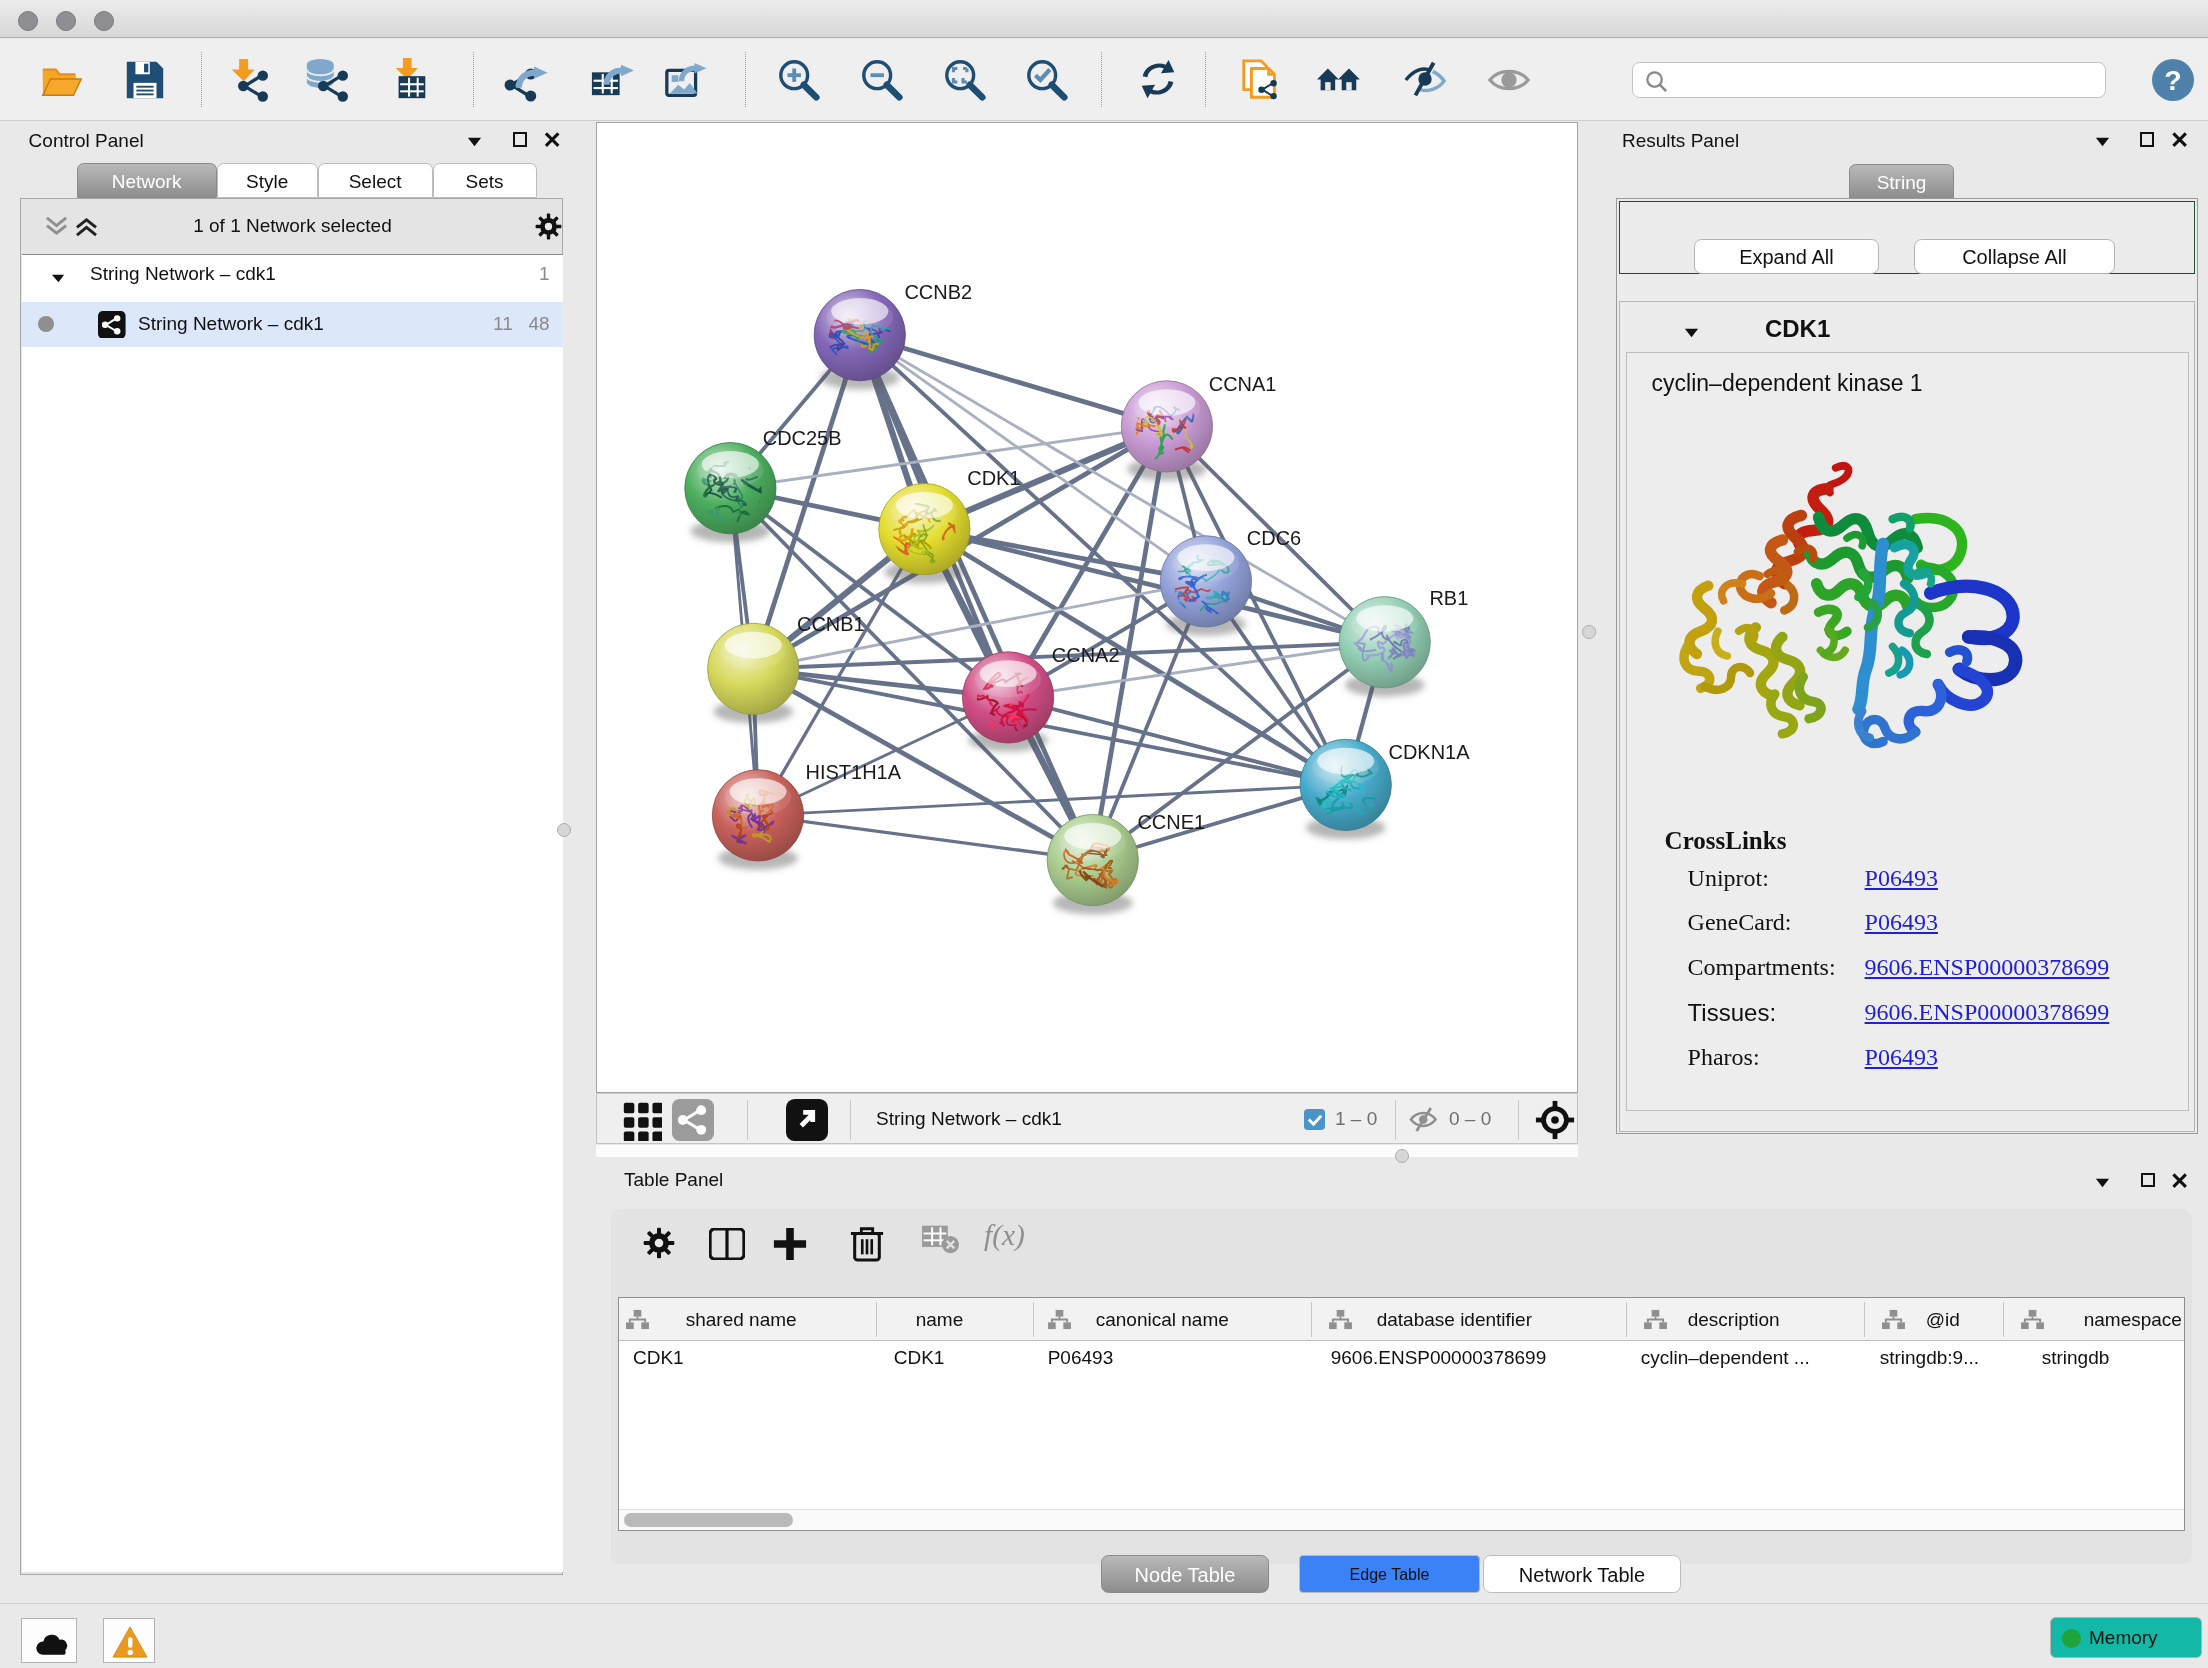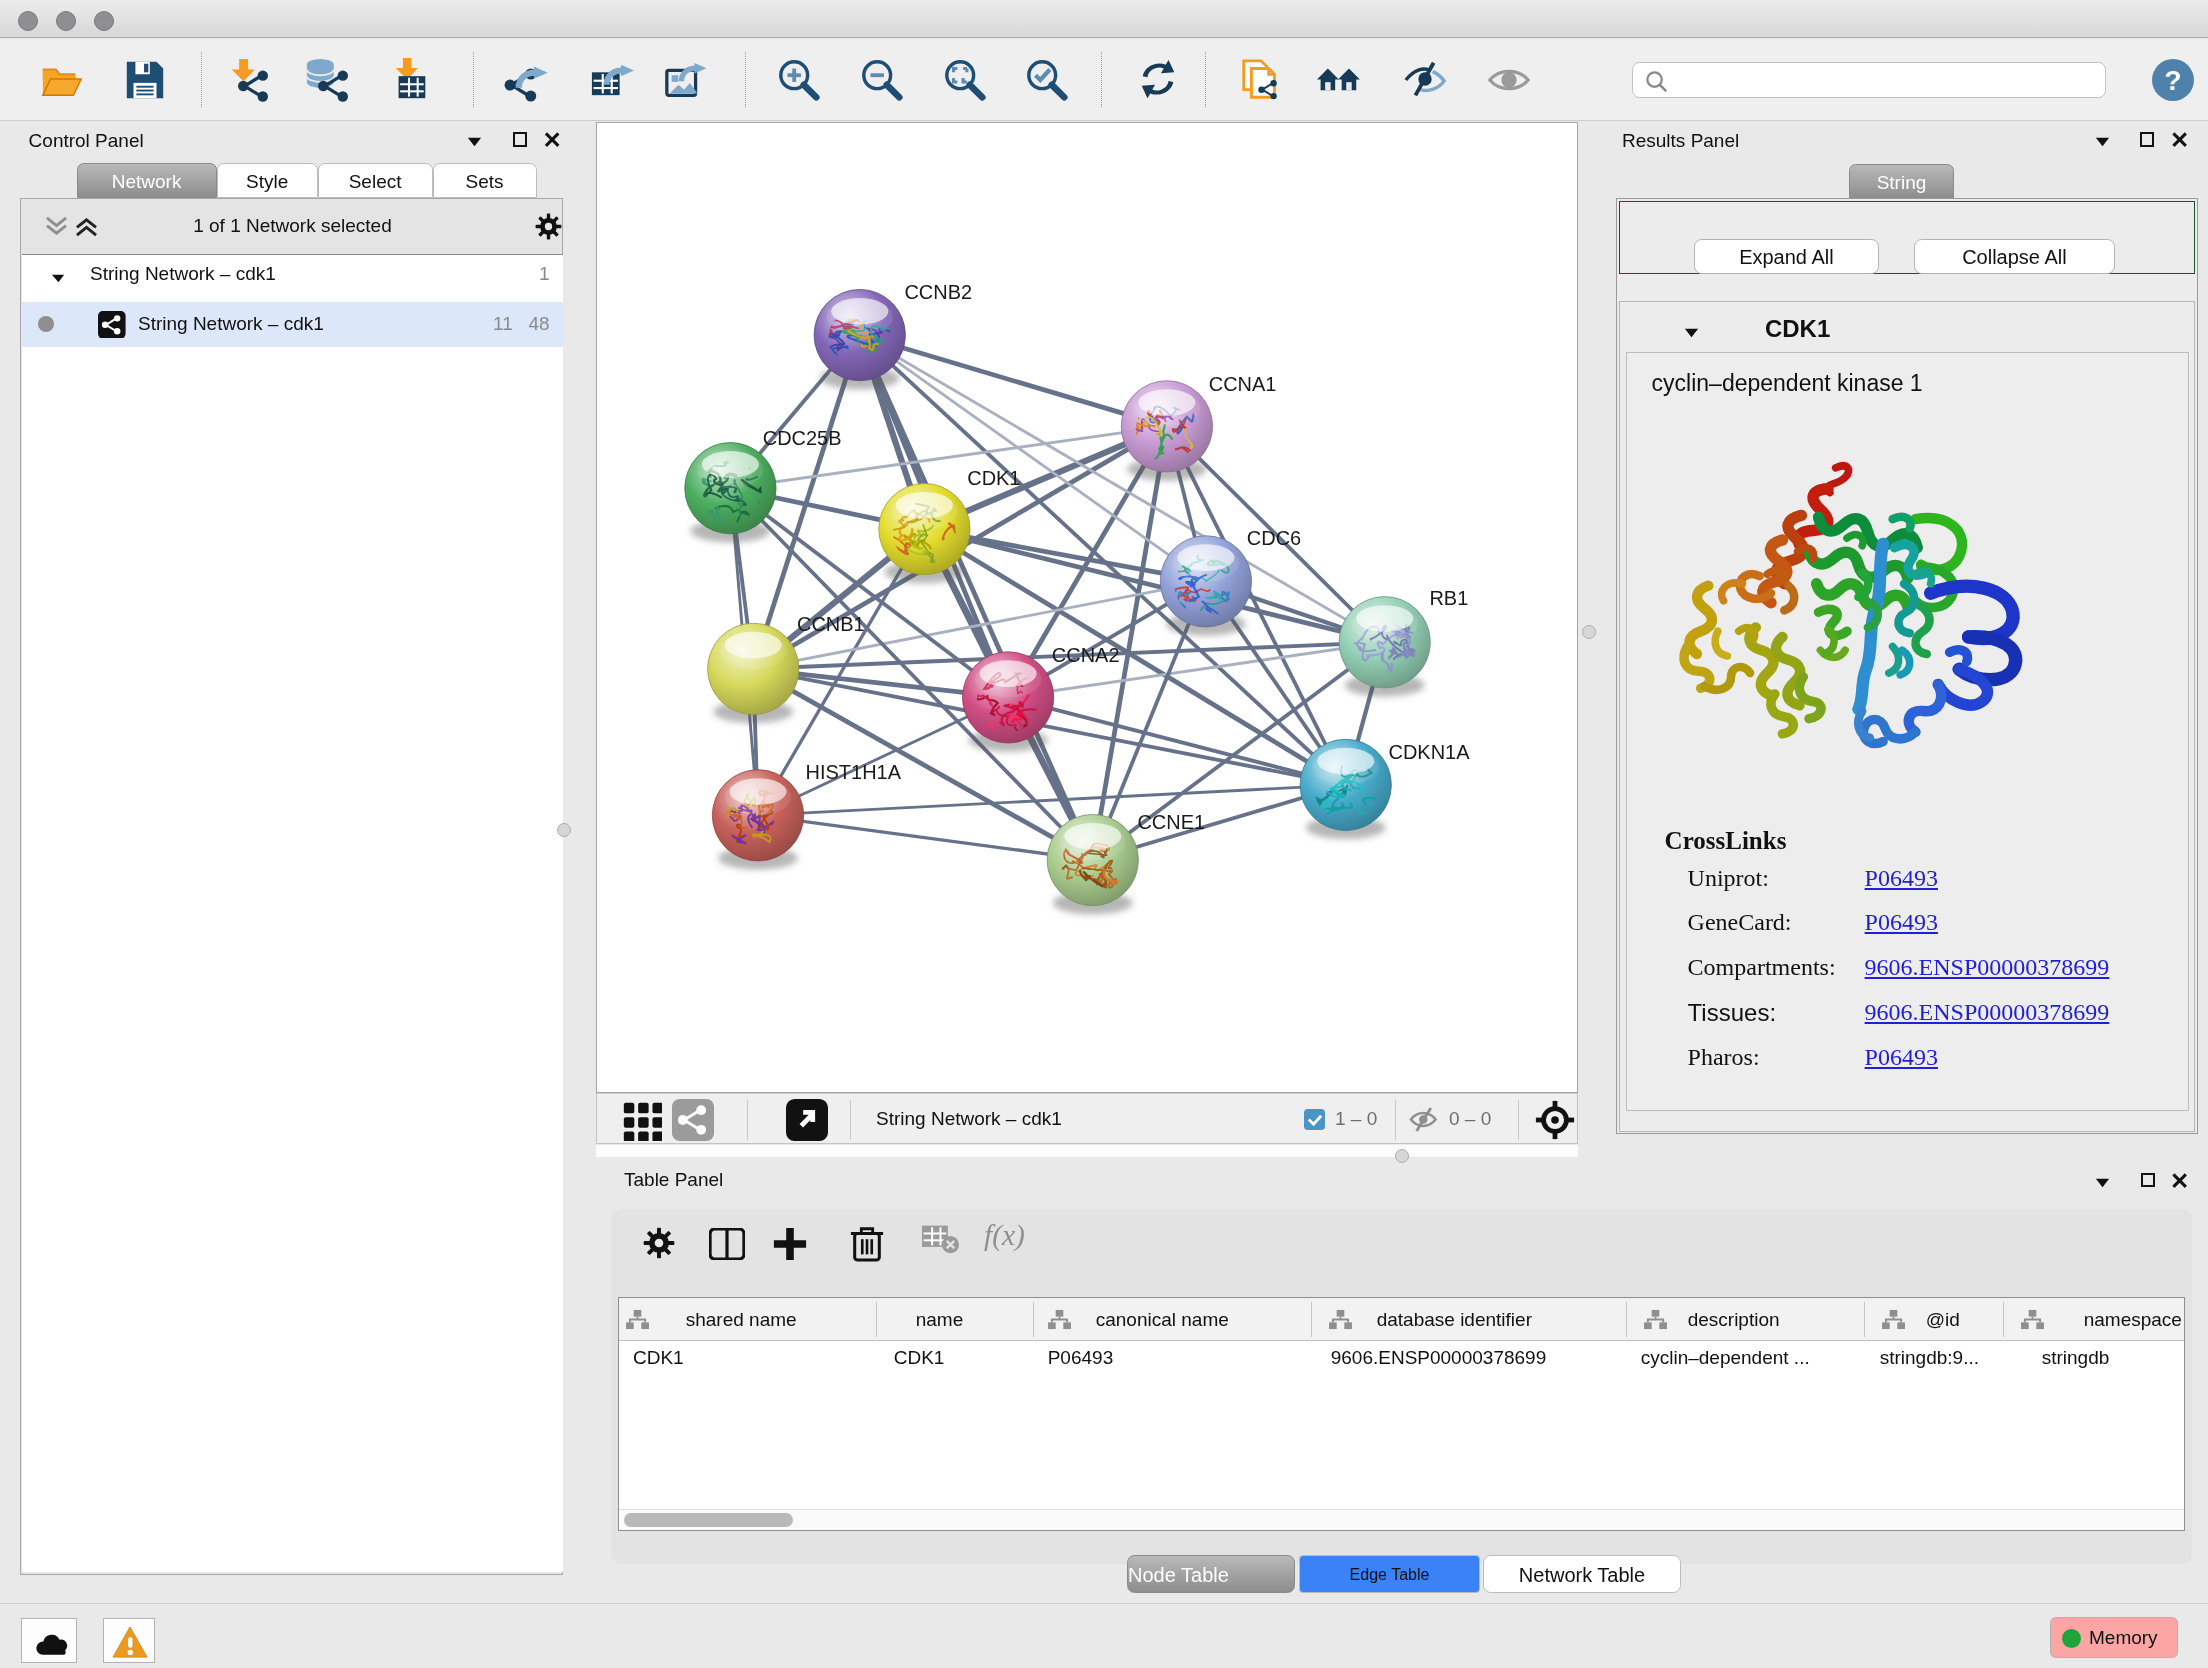--- a/index.html
+++ b/index.html
@@ -829,37 +829,37 @@
         <div style="position:absolute;left:275px;top:49px;font-size:19px;color:#111">CDK1</div>
         <div style="position:absolute;left:429px;top:49px;font-size:19px;color:#111">P06493</div>
         <div style="position:absolute;left:712px;top:49px;font-size:19px;color:#111">9606.ENSP00000378699</div>
         <div style="position:absolute;left:1022px;top:49px;font-size:19px;color:#111">cyclin–dependent ...</div>
         <div style="position:absolute;left:1261px;top:49px;font-size:19px;color:#111">stringdb:9...</div>
         <div style="position:absolute;left:1423px;top:49px;font-size:19px;color:#111">stringdb</div>
         <div style="position:absolute;left:0px;top:211px;width:1566px;height:22px;background:#fafafa;border-top:1px solid #e0e0e0"></div>
         <div style="position:absolute;left:5.7px;top:215px;width:169px;height:14.3px;background:#b9b9b9;border-radius:7.6px"></div>
       </div>
     </div>
-    <div style="position:absolute;left:550px;top:397px;width:168px;height:38px;background:linear-gradient(#b9b9b9,#8d8d8d);color:#fff;border:1px solid #8a8a8a;border-radius:7.6px;font-size:20px;text-align:left;line-height:38px">Node Table</div>
+    <div style="position:absolute;left:524px;top:397px;width:168px;height:38px;background:linear-gradient(#b9b9b9,#8d8d8d);color:#fff;border:1px solid #8a8a8a;border-radius:7.6px;font-size:20px;text-align:center;line-height:38px">Node Table</div>
     <div style="position:absolute;left:722px;top:397px;width:181px;height:38px;background:#3b82f6;color:#111;border:1px solid #bcbcbc;border-radius:4px;font-size:16px;text-align:center;line-height:38px">Edge Table</div>
     <div style="position:absolute;left:906px;top:397px;width:198px;height:38px;background:#fff;color:#111;border:1px solid #bcbcbc;border-radius:7.6px;font-size:20px;text-align:center;line-height:38px">Network Table</div>
   </div>
 <div style="position:absolute;left:0;top:1603px;width:2208px;height:66px;background:#e9e9e9;border-top:1px solid #cdcdcd">
     <div style="position:absolute;left:21px;top:14.3px;width:56px;height:45px;background:#fdfdfd;border:1px solid #b3b3b3">
       <div style="position:absolute;left:10.5px;top:10.5px"><svg width="36" height="27" viewBox="0 0 38 28" style="">
           <path d="M10 26 a7 7 0 0 1 1 -14 a9 9 0 0 1 17 -2 a6.5 6.5 0 0 1 6 11 q2 5 -3 5 z" fill="#111"></path>
         </svg></div>
     </div>
     <div style="position:absolute;left:103px;top:14.3px;width:52px;height:45px;background:#fdfdfd;border:1px solid #b3b3b3">
       <div style="position:absolute;left:7.6px;top:5.7px"><svg width="36" height="34" viewBox="0 0 38 36" style="">
           <path d="M19 2 L37 34 H1 z" fill="#ea9a20" stroke="#d78a10" stroke-width="1"></path>
           <rect x="17" y="13" width="4.6" height="11" rx="2" fill="#fff"></rect>
           <circle cx="19.3" cy="29" r="2.8" fill="#fff"></circle>
         </svg></div>
     </div>
-    <div style="position:absolute;left:2050px;top:13.3px;width:128px;height:41px;background:#fca5a5;border:1px solid #b3b3b3;border-radius:5.7px">
+    <div style="position:absolute;left:2050px;top:13.3px;width:152px;height:41px;background:#14b8a6;border:1px solid #b3b3b3;border-radius:5.7px">
       <div style="position:absolute;left:10.5px;top:10.5px;width:19px;height:19px;border-radius:50%;background:#1fa43c"></div>
       <div style="position:absolute;left:38px;top:8.6px;font-size:19px;color:#111">Memory</div>
     </div>
   </div>
 <div style="position:absolute;left:557px;top:823px;width:14.3px;height:14.3px;border-radius:50%;background:#d6d6d6;border:1px solid #adadad"></div>
 <div style="position:absolute;left:1582px;top:625px;width:14.3px;height:14.3px;border-radius:50%;background:#d6d6d6;border:1px solid #adadad"></div>
 <div style="position:absolute;left:1395px;top:1149px;width:14.3px;height:14.3px;border-radius:50%;background:#d6d6d6;border:1px solid #adadad"></div>
 
 </body></html>

